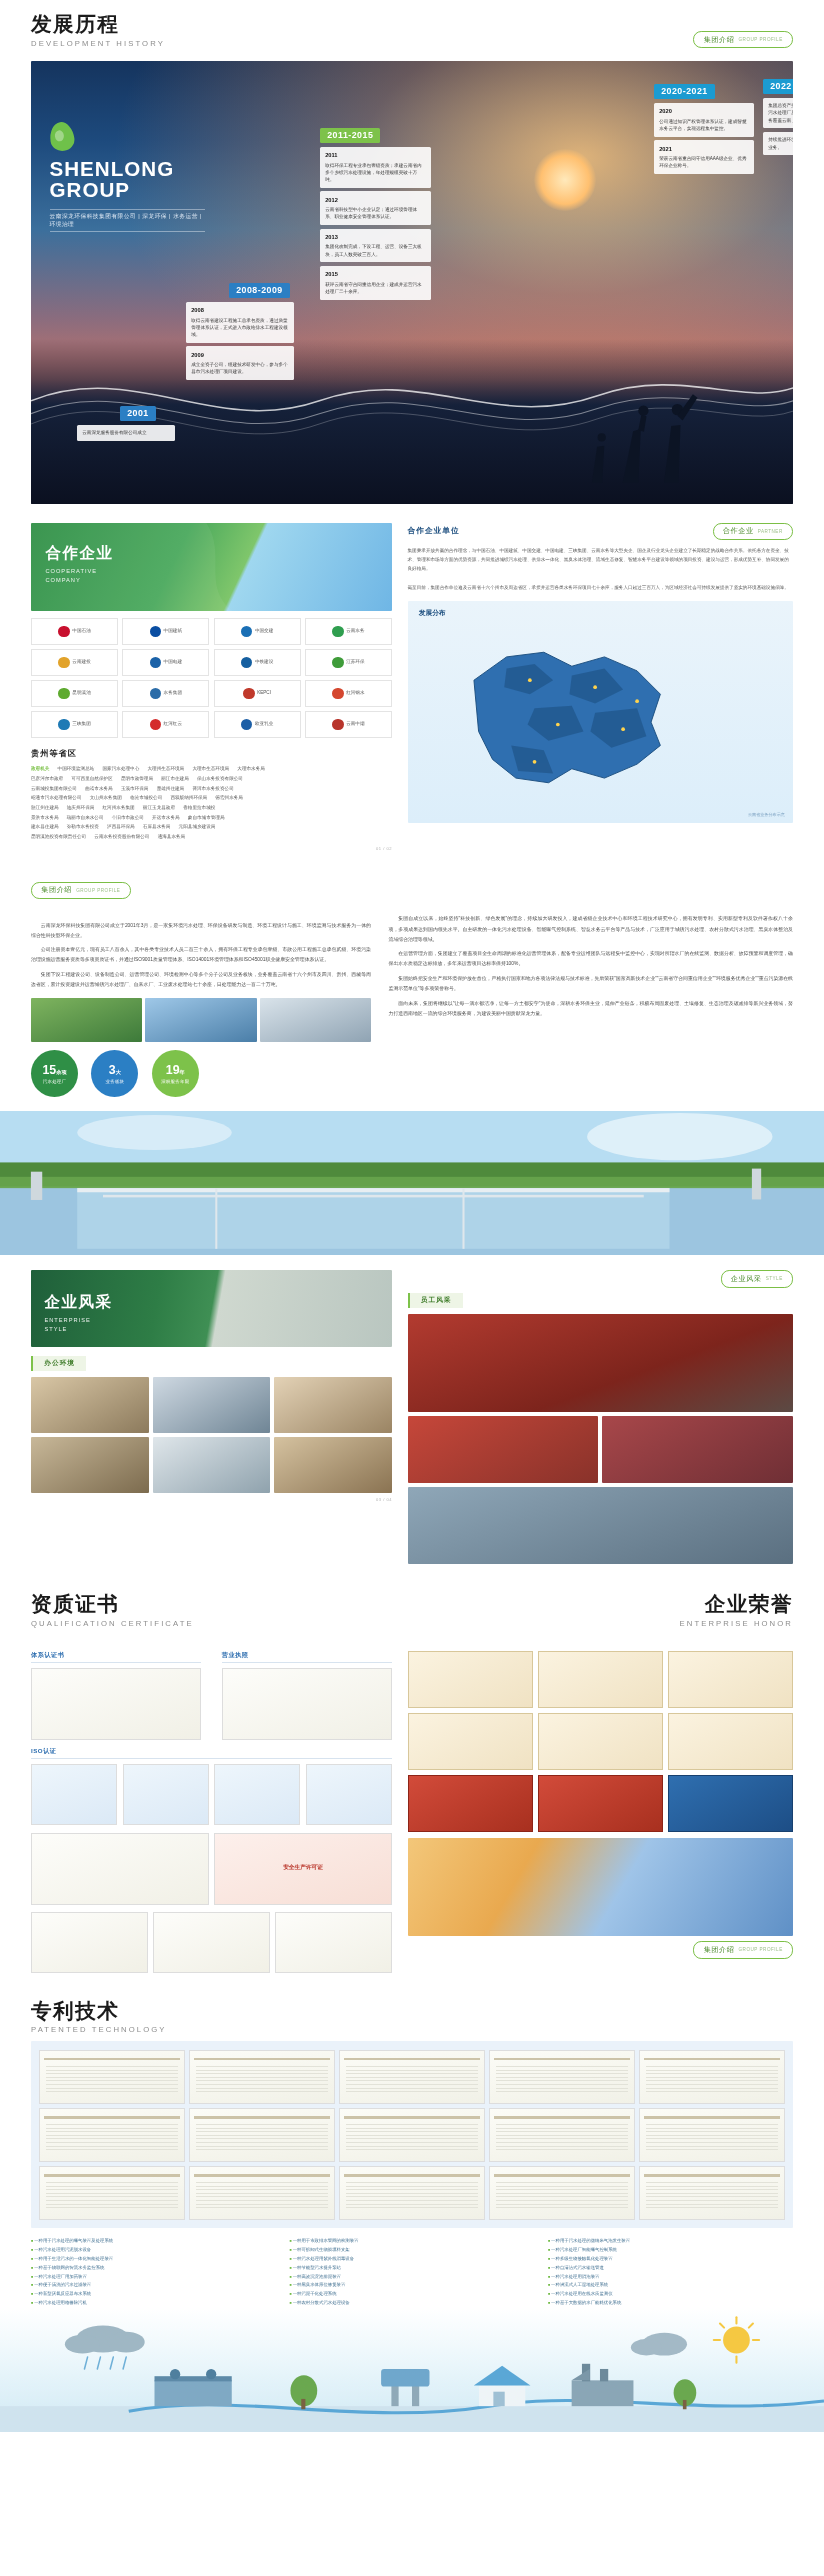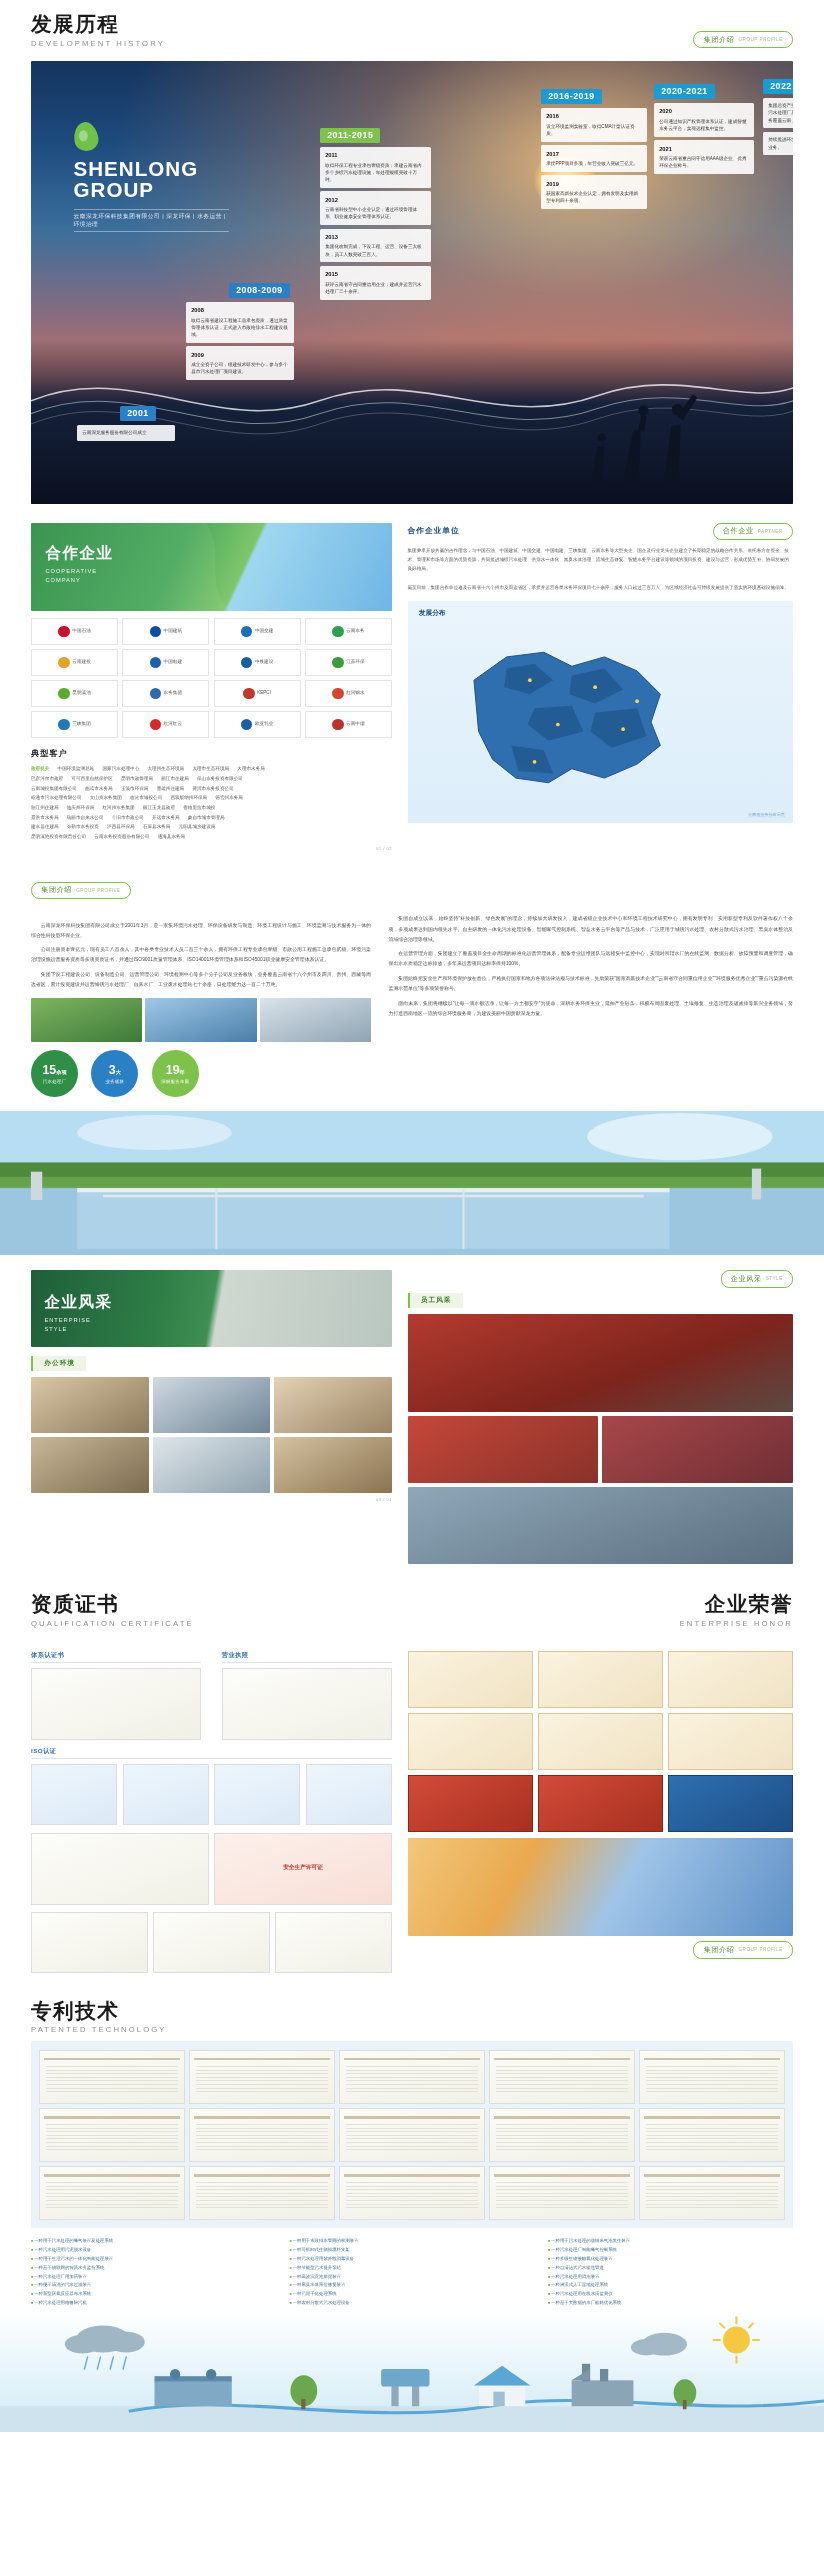--- a/index.html
+++ b/index.html
@@ -78,21 +78,20 @@
   }
   .wave {
     position: absolute; left: 0; right: 0; bottom: 62px; height: 103px;
     pointer-events: none;
   }
   .logo-box {
     position: absolute;
     left: 18.5px; top: 61px;
     width: 170px;
     color: #fff;
-    margin-left: 24px;
   }
   .logo-drop {
     width: 24px; height: 29px; margin-bottom: 7.2px;
     background: #6fc14a;
     border-radius: 50% 50% 50% 50% / 62% 62% 38% 38%;
     transform: rotate(-8deg);
     position: relative;
   }
   .logo-drop:after {
     content:""; position:absolute; left: 5.2px; top: 8.2px; width: 9.3px; height: 11.3px;
@@ -492,35 +491,20 @@
         <div class="tl-card">
           <b>2013</b>
           <span>集团化改制完成，下设工程、运营、设备三大板块，员工人数突破三百人。</span>
         </div>
         <div class="tl-card">
           <b>2015</b>
           <span>获评云南省守合同重信用企业；建成并运营污水处理厂二十余座。</span>
         </div>
       </div>
 
-      <div class="tl-node" style="left:479px;top:28px;width:106px">
-        <div class="tl-year teal">2016-2019</div>
-        <div class="tl-card">
-          <b>2016</b>
-          <span>设立环境监测实验室，取得CMA计量认证资质。</span>
-        </div>
-        <div class="tl-card">
-          <b>2017</b>
-          <span>承接PPP项目多项，年营业收入突破三亿元。</span>
-        </div>
-        <div class="tl-card">
-          <b>2019</b>
-          <span>获国家高新技术企业认定，拥有发明及实用新型专利四十余项。</span>
-        </div>
-      </div>
 
       <div class="tl-node" style="left:592px;top:23px;width:100px">
         <div class="tl-year teal">2020-2021</div>
         <div class="tl-card">
           <b>2020</b>
           <span>公司通过知识产权管理体系认证，建成智慧水务云平台，实现远程集中监控。</span>
         </div>
         <div class="tl-card">
           <b>2021</b>
           <span>荣获云南省重合同守信用AAA级企业、优秀环保企业称号。</span>
@@ -616,21 +600,21 @@
       <div class="logo-cell">
           <span class="mark" style="background:#1d5fa6"></span>
           <span>欧亚乳业</span>
         </div>
       <div class="logo-cell">
           <span class="mark" style="background:#b8352c"></span>
           <span>云南中烟</span>
         </div>
     </div>
 
-    <div class="block-title">典型客户</div>
+    <div class="block-title">贵州等省区</div>
     <div class="cust-cols">
       <div class="cust-row">
         <span class="cust-head">政府机关</span>
         <span>中国环境监测总站</span>
         <span>国家污水处理中心</span>
         <span>大理州生态环境局</span>
         <span>大理市生态环境局</span>
         <span>大理市水务局</span>
       </div>
       <div class="cust-row">

